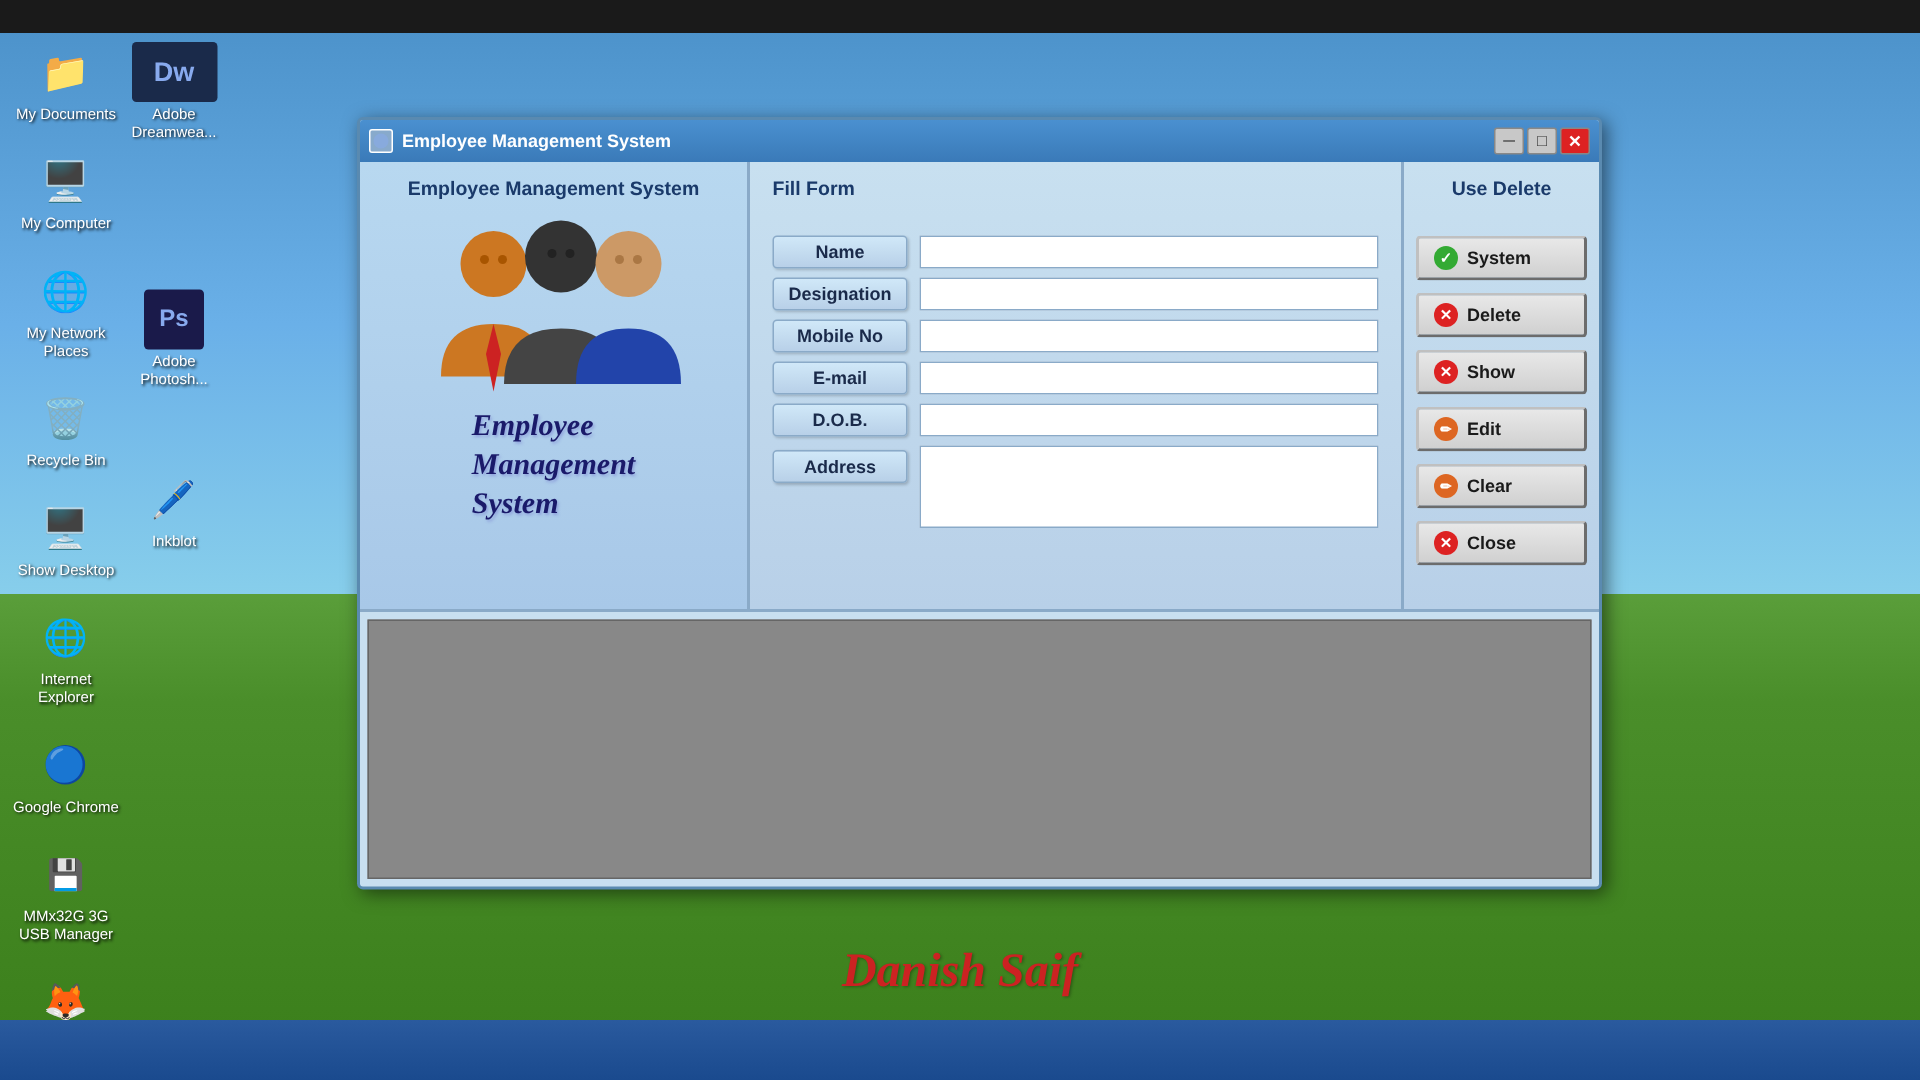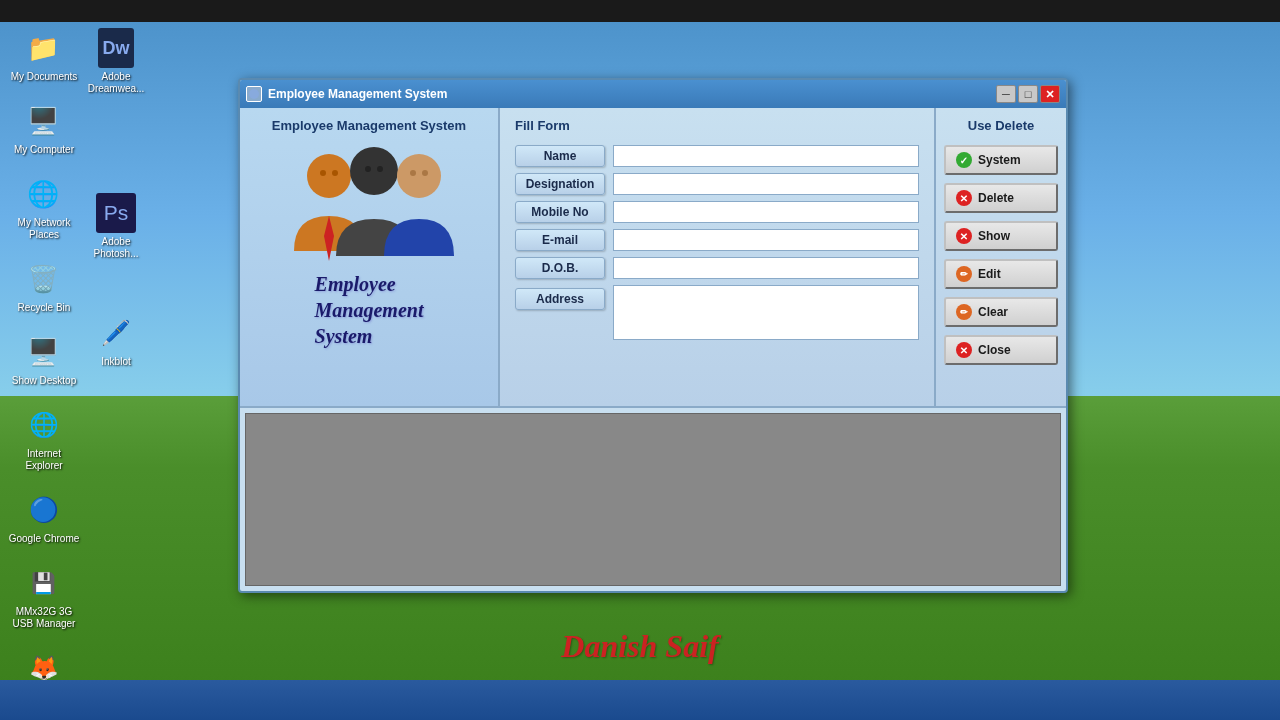--- a/index.html
+++ b/index.html
@@ -212,21 +212,21 @@
       flex: 1;
       background: linear-gradient(180deg, #c8e0f0 0%, #b8d0e8 100%);
       padding: 10px 15px;
       border-right: 2px solid #8aaac8;
     }
 
     .section-title {
       font-size: 13px;
       font-weight: bold;
       color: #1a3a6a;
-      margin-bottom: 12px;
+      margin-bottom: 24px;
     }
 
     .form-row {
       display: flex;
       align-items: center;
       margin-bottom: 6px;
       gap: 8px;
     }
 
     .form-label {
@@ -365,25 +365,25 @@
       <div class="icon-label">MMx32G 3G USB Manager</div>
     </div>
     <div class="desktop-icon">
       <div class="icon-img" style="font-size:24px;">🦊</div>
       <div class="icon-label">Mozilla Firefox</div>
     </div>
   </div>
 
   <div class="desktop-icons" style="left:80px; top:28px;">
     <div class="desktop-icon">
-      <div class="icon-img" style="background:#1a2a4a; color:#88aaee; font-size:18px; font-weight:bold; width:36px; height:40px; display:flex; align-items:center; justify-content:center; border-radius:3px;">Dw</div>
+      <div class="icon-img" style="background:#1a2a4a; color:#88aaee; font-size:18px; font-weight:bold; width:57px; height:40px; display:flex; align-items:center; justify-content:center; border-radius:3px;">Dw</div>
       <div class="icon-label">Adobe Dreamwea...</div>
     </div>
     <div class="desktop-icon" style="margin-top:80px;">
-      <div class="icon-img" style="background:#1a1a4a; color:#88aaee; font-size:21px; font-weight:normal; width:40px; height:40px; display:flex; align-items:center; justify-content:center; border-radius:3px;">Ps</div>
+      <div class="icon-img" style="background:#1a1a4a; color:#88aaee; font-size:16px; font-weight:bold; width:40px; height:40px; display:flex; align-items:center; justify-content:center; border-radius:3px;">Ps</div>
       <div class="icon-label">Adobe Photosh...</div>
     </div>
     <div class="desktop-icon" style="margin-top:35px;">
       <div class="icon-img" style="font-size:24px;">🖊️</div>
       <div class="icon-label">Inkblot</div>
     </div>
   </div>
 
   <div class="app-window">
 

